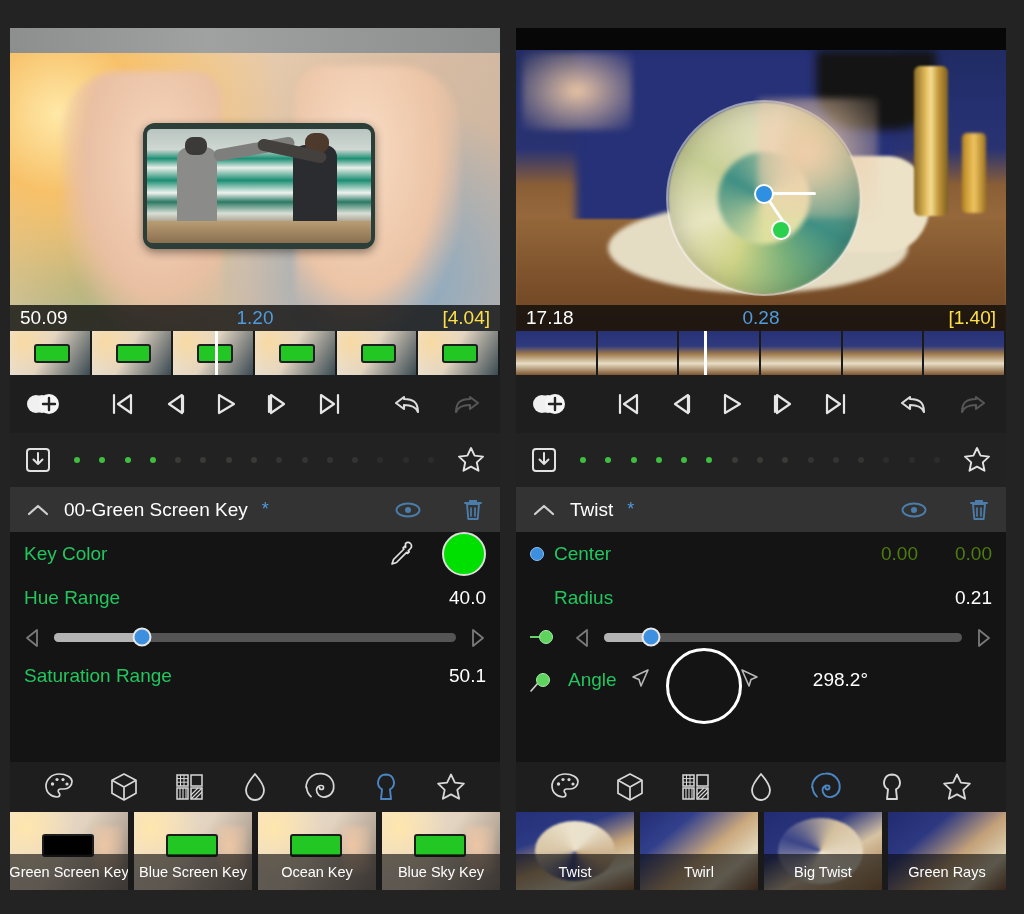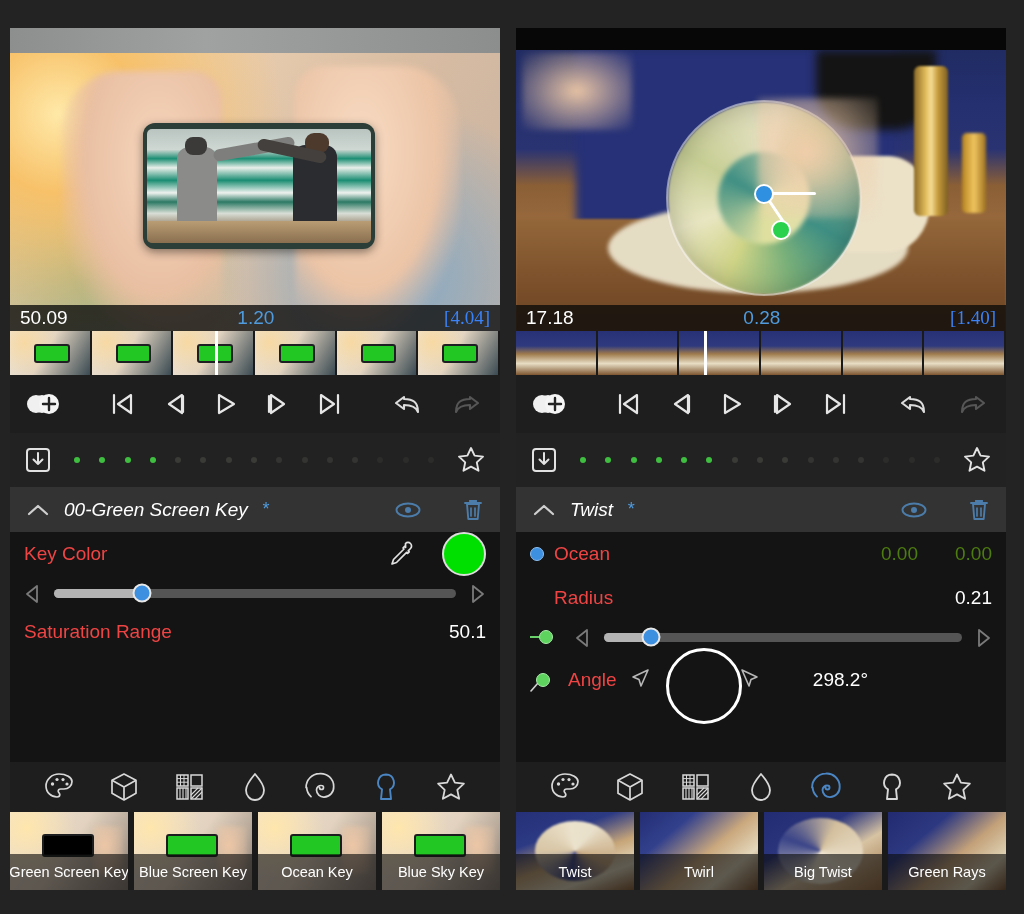--- a/index.html
+++ b/index.html
@@ -107,21 +107,21 @@
 
   
   .timecode {
     position:absolute; left:0; right:0; bottom:0; height:26px;
     display:flex; align-items:center; padding:0 10px;
     background: rgba(10,10,10,.78);
     font-size: 19px;
   }
   .tc-left { color:#ffffff; flex:0 0 auto; }
   .tc-mid { flex:1; text-align:center; color:#4f9bdd; }
-  .tc-right { color:#3b82f6; flex:0 0 auto;font-family:Liberation Serif, serif; }
+  .tc-right { color:#fde047; flex:0 0 auto; }
 
   
   .filmstrip { position:relative; width:100%; height:44px; background:#0d0d0d; display:flex; overflow:hidden; }
   .frame { flex:1 1 0; height:100%; border-right:2px solid #1a1a1a; position:relative; overflow:hidden; }
   .frame.left-f {
     background:
       radial-gradient(circle at 18% 26%, #f7d9a3 0%, rgba(247,217,163,0) 45%),
       linear-gradient(120deg,#efe6d8,#e3d5c2 45%,#3a4a52 100%);
   }
   .frame.left-f::after {
@@ -147,30 +147,30 @@
   .kfrow { height:54px; background:#222222; display:flex; align-items:center; padding:0 14px; gap:0; }
   .kf-dots { flex:1; display:flex; align-items:center; justify-content:space-between; padding:0 22px; }
   .kf-dot { width:6px; height:6px; border-radius:50%; background:#2f2f2f; }
   .kf-dot.on { background:#3fbf3f; }
   .kf-dot.f1 { background:#3a3a36; }
   .kf-dot.f2 { background:#343432; }
   .kf-dot.f3 { background:#2c2c2b; }
 
   
   .sec-head {
-    height:45px; background:#333333; display:flex; align-items:center; padding:0 16px; gap:14px;font-style:italic;
+    height:45px; background:#333333; display:flex; align-items:center; padding:0 16px; gap:14px;
   }
   .sec-title { color:#ffffff; font-size:19px; }
   .sec-star { color:#4f9bdd; font-size:18px; }
   .sec-spacer { flex:1; }
 
   
   .params { flex:1; background:#141414; padding:0 14px; position:relative; overflow:hidden; }
   .prow { display:flex; align-items:center; height:44px; }
-  .plabel { color:#ef4444; font-size:19px; }
+  .plabel { color:#22c55e; font-size:19px; }
   .pspacer { flex:1; }
   .pval { color:#ffffff; font-size:19px; }
   .pval2 { color:#4d7c0f; font-size:19px; width:74px; text-align:right; }
 
   .kf-ind { width:14px; height:14px; border-radius:50%; margin-right:10px; flex:0 0 auto; }
   .kf-ind.blue { background:#3d8fe0; border:1px solid #8dbff0; }
   .kf-ind.green { background:#5ed35e; border:1px solid #a9eaa9; }
 
   .slider-row { display:flex; align-items:center; height:34px; gap:12px; }
   .arrow-l, .arrow-r { width:18px; height:18px; flex:0 0 auto; }
@@ -385,20 +385,25 @@
     <div class="params">
       <div class="prow">
         <span class="plabel">Key Color</span>
         <span class="pspacer"></span>
         <span style="margin-right:26px">
           <svg width="28" height="28" viewBox="0 0 28 28">
               <path d="M17.5 3.5a3.5 3.5 0 015 5l-2.3 2.3 1 1-1.6 1.6-1-1L8.5 22.5 4 24l1.5-4.5L16 9l-1-1 1.6-1.6 1 1z" fill="none" stroke="#e2e2e2" stroke-width="1.7" stroke-linejoin="round"></path>
             </svg>
         </span>
         <span class="swatch"></span>
+      </div>
+      <div class="prow">
+        <span class="plabel">Hue Range</span>
+        <span class="pspacer"></span>
+        <span class="pval">40.0</span>
       </div>
       <div class="slider-row">
         <span class="arrow-l">
           <svg width="18" height="20" viewBox="0 0 18 20">
               <path d="M13 2L3 10l10 8z" fill="none" stroke="#7a7a7a" stroke-width="1.8" stroke-linejoin="round"></path>
             </svg>
         </span>
         <span class="track">
           <span class="fill" style="width:22%"></span>
           <span class="knob" style="left:22%"></span>
@@ -645,21 +650,21 @@
             <path d="M3 5h16M8 5V3h6v2" fill="none" stroke="#4b7caa" stroke-width="1.9" stroke-linecap="round"></path>
             <path d="M5 6h12l-1.3 15H6.3z" fill="none" stroke="#4b7caa" stroke-width="1.9" stroke-linejoin="round"></path>
             <path d="M9 10v8M13 10v8" stroke="#4b7caa" stroke-width="1.7" stroke-linecap="round"></path>
           </svg>
       </span>
     </div>
 
     <div class="params">
       <div class="prow">
         <span class="kf-ind blue"></span>
-        <span class="plabel">Ocean</span>
+        <span class="plabel">Center</span>
         <span class="pspacer"></span>
         <span class="pval2">0.00</span>
         <span class="pval2">0.00</span>
       </div>
 
       <div class="prow" style="padding-left:24px">
         <span class="plabel">Radius</span>
         <span class="pspacer"></span>
         <span class="pval">0.21</span>
       </div>

